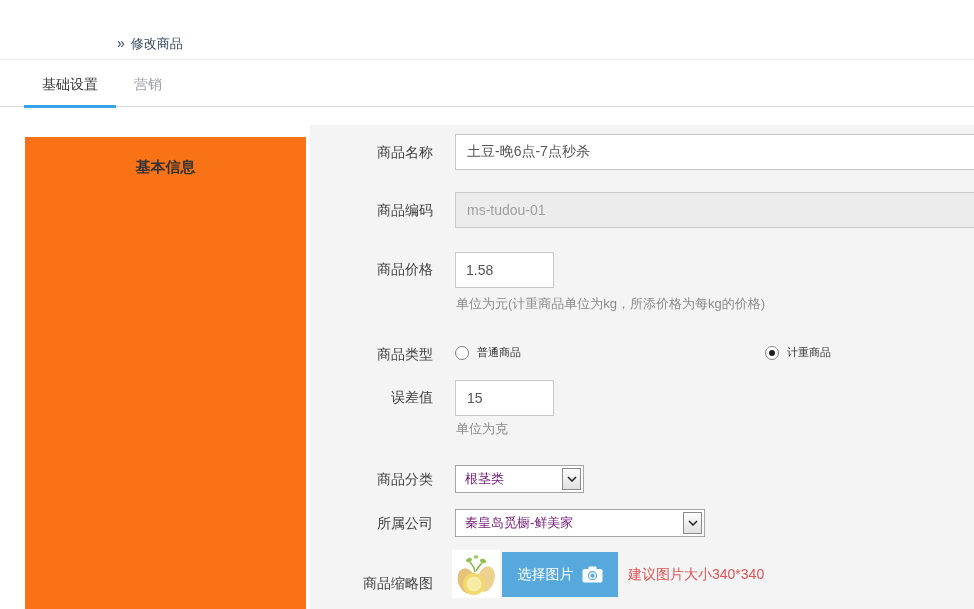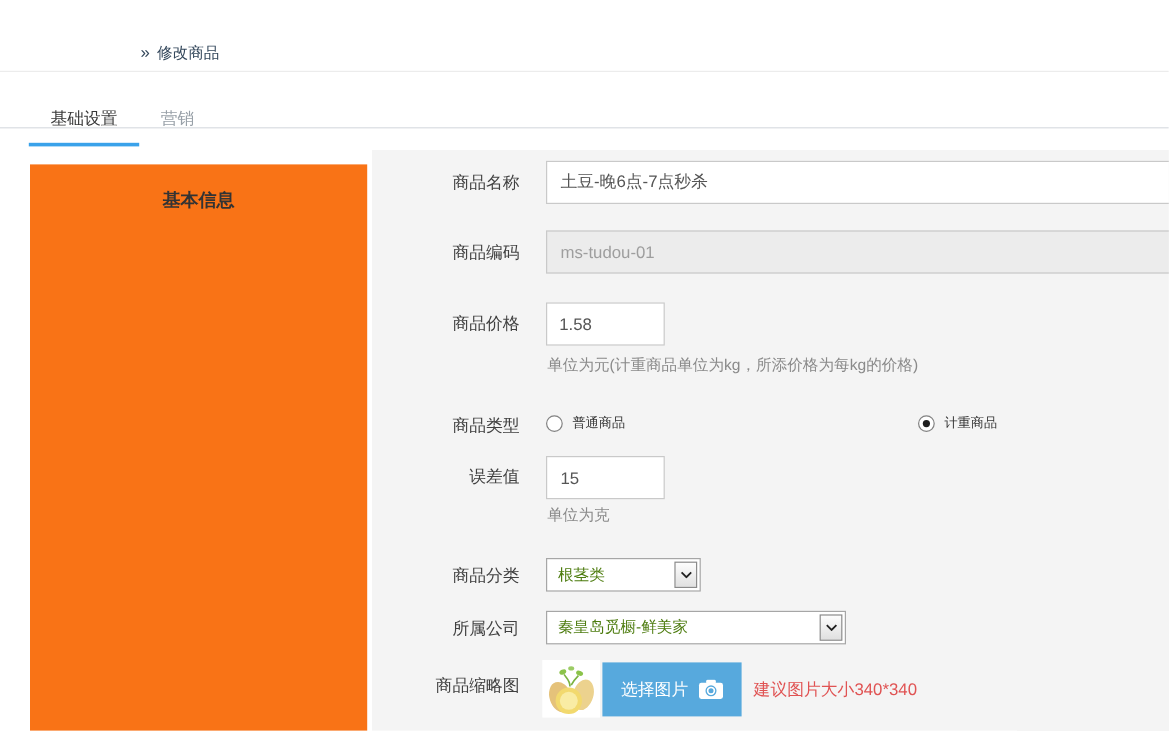--- a/index.html
+++ b/index.html
@@ -8,35 +8,35 @@
   .page { position:relative; width:974px; height:609px; }
 
   
   .header { position:absolute; top:0; left:0; right:0; height:60px; border-bottom:1px solid #ececec; }
   .title { position:absolute; left:10px; top:7px; font-size:24px; color:#3a74ad; font-weight:400; }
   .crumb { position:absolute; left:117px; top:20px; font-size:13px; color:#33475b;margin-top:15px; }
   .crumb .sep { margin-right:6px; font-size:14px; }
 
   
   .tabbar { position:absolute; top:61px; left:0; right:0; height:46px; border-bottom:1px solid #d9dde1; display:flex; }
-  .tab { margin-top:14px; height:46px; line-height:46px; padding:0 18px; font-size:14px; color:#98a0a8; cursor:pointer; }
+  .tab { margin-top:0; height:46px; line-height:46px; padding:0 18px; font-size:14px; color:#98a0a8; cursor:pointer; }
   .tab:first-child { margin-left:24px; }
   .tab.active { color:#383838; border-bottom:3px solid #3aa2ea; height:47px; }
 
   
   .content { position:absolute; top:125px; left:0; right:0; bottom:0; }
   .sidebar { position:absolute; left:25px; width:281px; top:12px; bottom:0; background:#f97316; }
   .side-title { padding-top:21px; text-align:center; font-size:15px; font-weight:bold; color:#333; }
   .panel { position:absolute; left:310px; width:700px; top:0; bottom:0; background:#f4f4f4; }
 
   
   .lbl { position:absolute; left:27px; width:96px; text-align:right; font-size:14px; color:#404040; line-height:20px; }
   .lbl-name  { top:17px; }  .lbl-code { top:75px; }  .lbl-price { top:134px; }
   .lbl-type  { top:219px; } .lbl-tol  { top:262px; } .lbl-cat   { top:344px; }
-  .lbl-com   { top:388px; } .lbl-thumb{ top:436px; }
+  .lbl-com   { top:388px; } .lbl-thumb{ top:448px; }
 
   
   .tin { position:absolute; left:145px; height:36px; border:1px solid #c9c9c9; background:#fff;
          font-size:14px; color:#555; padding:0 11px; font-family:inherit; outline:none; }
   .in-name  { top:9px;  width:555px; }
   .in-code  { top:67px; width:555px; background:#ececec; color:#9e9e9e; }
   .in-price { top:127px; width:99px;padding-left:10px; }
   .in-tol   { top:255px; width:99px; }
 
   .hint { position:absolute; left:146px; font-size:13px; color:#8a8a8a; }
@@ -44,21 +44,21 @@
 
   
   .radio { position:absolute; top:220px; display:flex; align-items:center; gap:8px; font-size:11px; color:#333; cursor:pointer; }
   .radio-normal  { left:145px; } .radio-weighed { left:455px; }
   .rcircle { width:14px; height:14px; border:1px solid #828282; border-radius:50%; background:#fff; position:relative; }
   .radio.checked .rcircle::after { content:""; position:absolute; left:3px; top:3px; width:6px; height:6px; background:#1e1e1e; border-radius:50%; }
 
   
   .select { position:absolute; left:145px; height:28px; border:1px solid #a6a6a6; background:#fff; cursor:pointer; }
   .sel-cat { top:340px; width:129px; } .sel-com { top:384px; width:250px; }
-  .sel-value { position:absolute; left:9px; top:0; line-height:26px; font-size:13px; color:#4d7c0f; white-space:nowrap; }
+  .sel-value { position:absolute; left:9px; top:0; line-height:26px; font-size:13px; color:#701a75; white-space:nowrap; }
   .sel-arrow { position:absolute; right:2px; top:2px; bottom:2px; width:19px; border:1px solid #8a8a8a;
                background:linear-gradient(#fdfdfd,#e0e0e0); display:flex; align-items:center; justify-content:center; }
 
   
   .thumb { position:absolute; left:142px; top:425px; width:48px; height:48px; background:#fff; overflow:hidden; }
   .choose-btn { position:absolute; left:192px; top:427px; width:116px; height:45px; background:#57a9dd; border:none;
                 color:#fff; font-size:14px; font-family:Liberation Mono, monospace; display:flex; align-items:center; justify-content:center; gap:8px; cursor:pointer; }
   .img-hint { position:absolute; left:318px; top:441px; font-size:14px; color:#e05353; }
 </style>
 </head>

